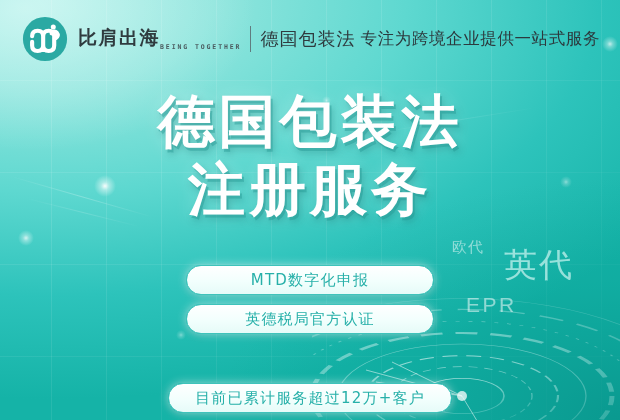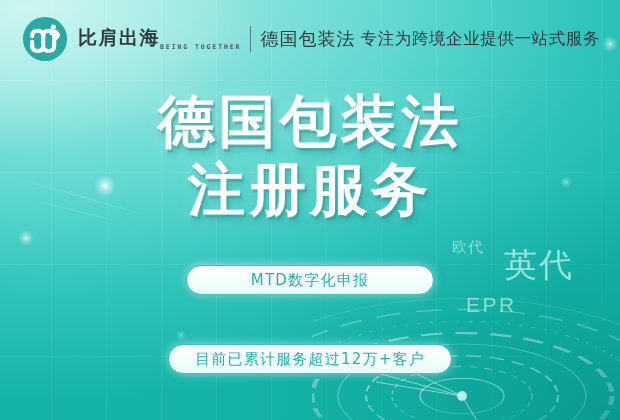--- a/index.html
+++ b/index.html
@@ -199,16 +199,17 @@
     <div class="tagline">专注为跨境企业提供一站式服务</div>
   </div>
 
   <div class="title-block">
     <span class="title-line title-1">德国包装法</span>
     <span class="title-line title-2">注册服务</span>
   </div>
 
   <div class="pills">
     <div class="pill pill-1">MTD数字化申报</div>
+    <div class="pill pill-2">英德税局官方认证</div>
     <div class="pill pill-3">目前已累计服务超过12万+客户</div>
   </div>
 
 </div>
 
 </body></html>

